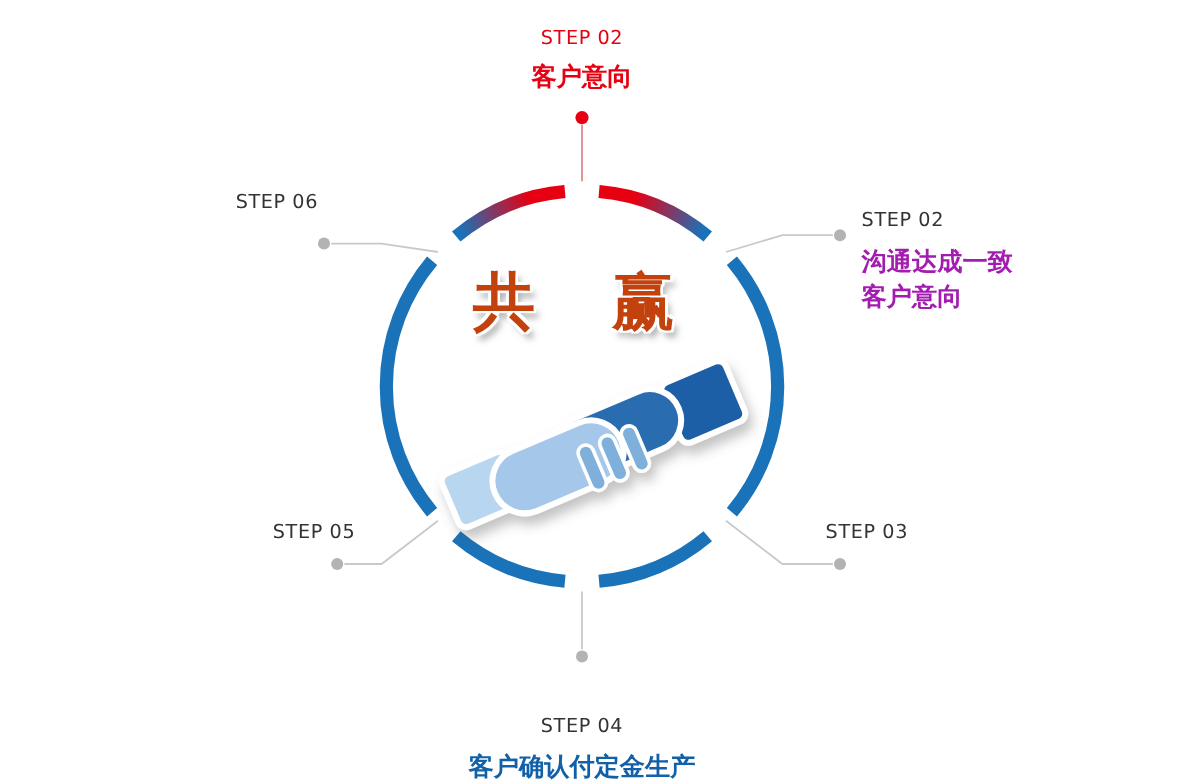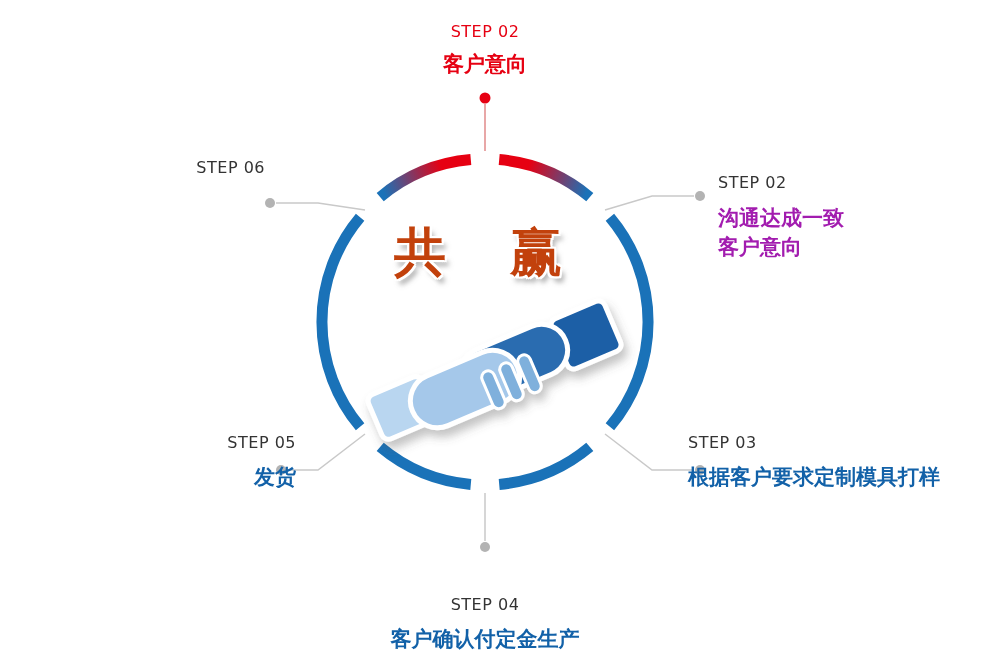--- a/index.html
+++ b/index.html
@@ -145,30 +145,28 @@
   </div>
 
   <div class="step s2">
     <div class="label">STEP 02</div>
     <div class="title-line first">沟通达成一致</div>
     <div class="title-line">客户意向</div>
   </div>
 
   <div class="step s3">
     <div class="label">STEP 03</div>
-    <div class="title">根据客户要求定制模具打样</div>
   </div>
 
   <div class="step s4">
     <div class="label">STEP 04</div>
     <div class="title">客户确认付定金生产</div>
   </div>
 
   <div class="step s5">
     <div class="label">STEP 05</div>
-    <div class="title">发货</div>
   </div>
 
   <div class="step s6">
     <div class="label">STEP 06</div>
   </div>
 
 </div>
 
 </body></html>

